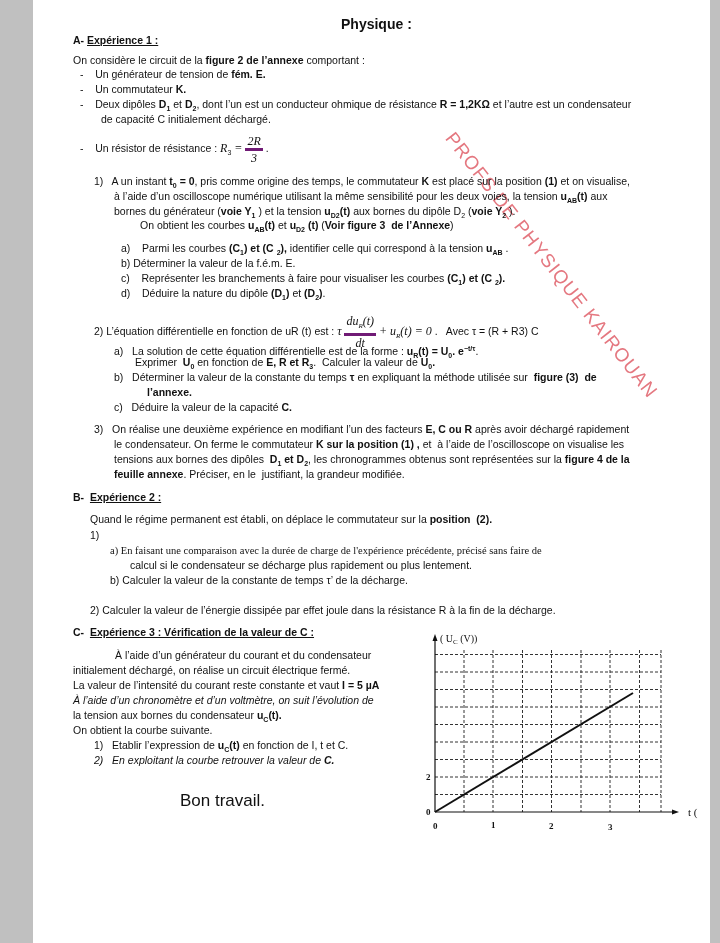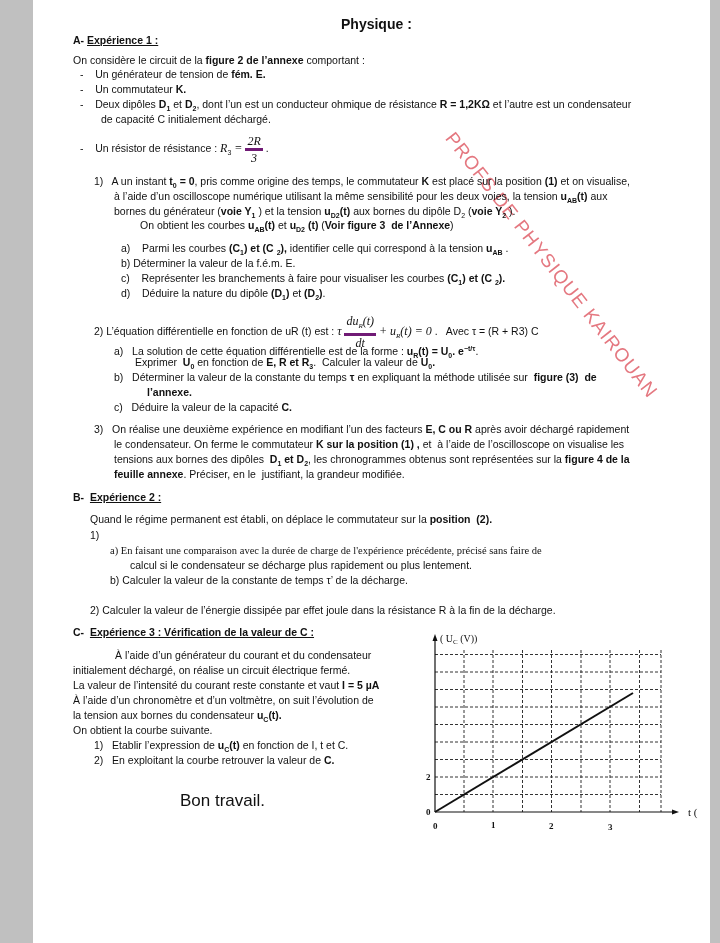--- a/index.html
+++ b/index.html
@@ -137,29 +137,29 @@
   <div class="abs" style="left:57px; top:604px;">2)   Calculer la valeur de l’énergie dissipée par effet joule dans la résistance R à la fin de la décharge.</div>
 
   <div class="abs" style="left:40px; top:626px;">
     <b>C-</b>&nbsp;&nbsp;<b class="u">Expérience 3 : Vérification de la valeur de C :</b>
   </div>
   <div class="abs" style="left:40px; top:649px;margin-left:42px;">À l’aide d’un générateur du courant et du condensateur</div>
   <div class="abs" style="left:40px; top:664px;">initialement déchargé, on réalise un circuit électrique fermé.</div>
   <div class="abs" style="left:40px; top:679px;">
     La valeur de l’intensité du courant reste constante et vaut <b>I = 5 µA</b>
   </div>
-  <div class="abs" style="left:40px; top:694px;">À l’aide d’un chronomètre et d’un voltmètre, on suit l’évolution de</div>
+  <div class="abs" style="left:40px; top:694px;font-style:italic;">À l’aide d’un chronomètre et d’un voltmètre, on suit l’évolution de</div>
   <div class="abs" style="left:40px; top:709px;">
     la tension aux bornes du condensateur <b>u<sub style="font-size:7px">C</sub>(t).</b>
   </div>
   <div class="abs" style="left:40px; top:724px;">On obtient la courbe suivante.</div>
   <div class="abs" style="left:61px; top:739px;">
     1)&nbsp;&nbsp; Etablir l’expression de <b>u<sub style="font-size:7px">C</sub>(t)</b> en fonction de I, t et C.
   </div>
-  <div class="abs" style="left:61px; top:754px;">
+  <div class="abs" style="left:61px; top:754px;font-style:italic;">
     2)&nbsp;&nbsp; En exploitant la courbe retrouver la valeur de <b>C.</b>
   </div>
 
   <div class="abs bon" style="left:147px; top:794px;">Bon travail.</div>
 
   <svg style="position:absolute; left:367px; top:628px;" width="300" height="210" viewBox="367 628 300 210">
     <g stroke="#333" stroke-width="1" stroke-dasharray="3,2" fill="none">
 
       <line x1="402" y1="794.5" x2="628" y2="794.5"></line>
       <line x1="402" y1="777" x2="628" y2="777"></line>

